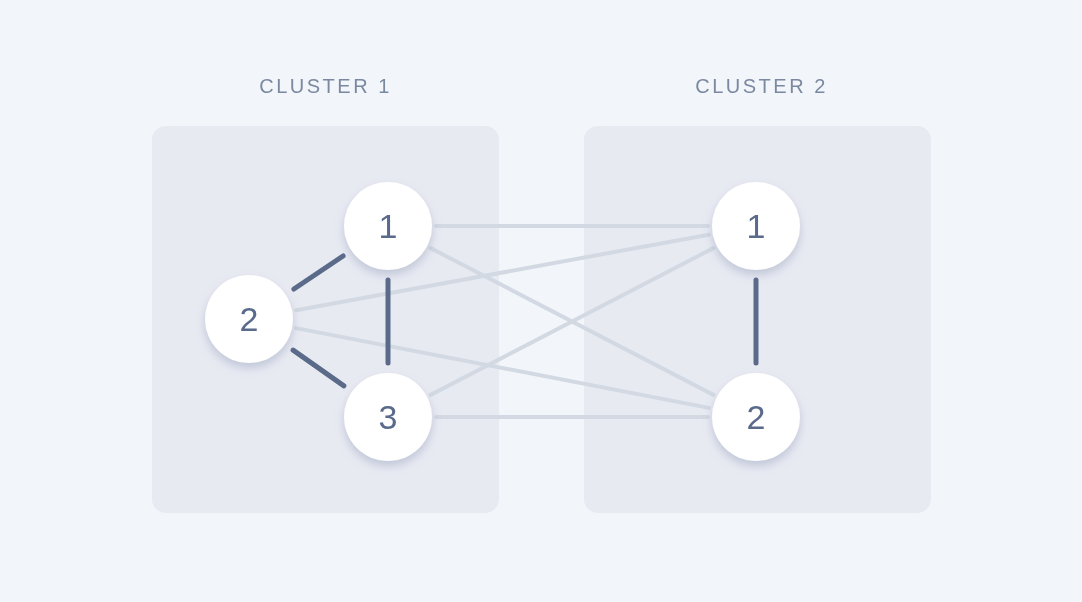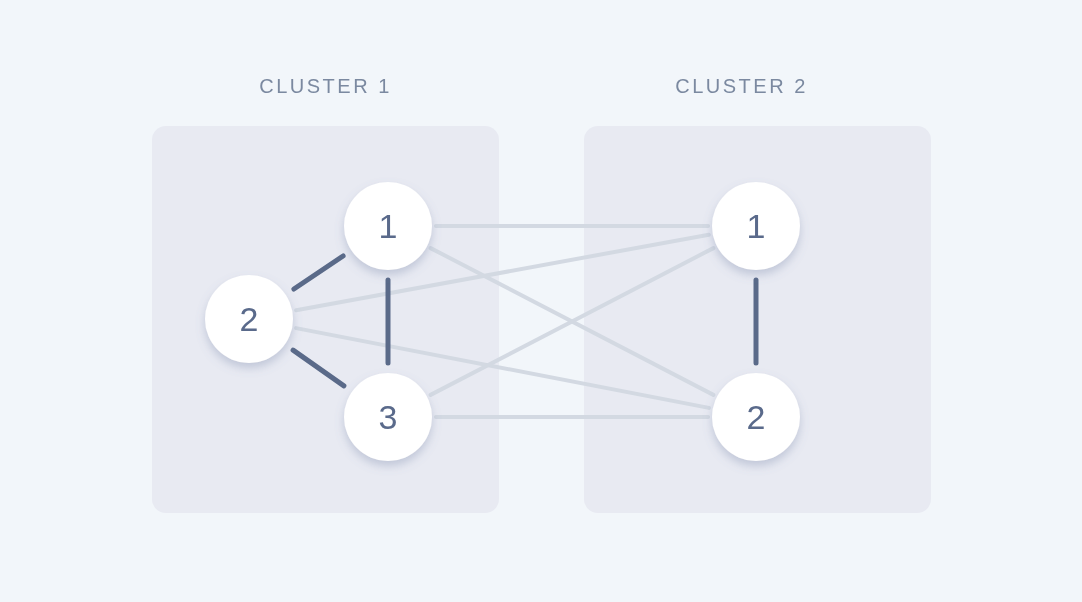--- a/index.html
+++ b/index.html
@@ -63,21 +63,21 @@
     user-select: none;
   }
 </style>
 </head>
 <body>
 
 <div class="stage">
 
   <div class="cluster-title" id="title-1" style="left: 152px; width: 347px;">CLUSTER 1</div>
 
-  <div class="cluster-title" id="title-2" style="left: 568px; width: 347px;">CLUSTER 2</div>
+  <div class="cluster-title" id="title-2" style="left: 588px; width: 347px;">CLUSTER 2</div>
 
   <div class="cluster-panel" id="panel-1" style="left: 152px; top: 126px; width: 347px; height: 387px;"></div>
 
   <div class="cluster-panel" id="panel-2" style="left: 584px; top: 126px; width: 347px; height: 387px;"></div>
 
   <svg class="graph" id="graph" viewBox="0 0 1082 602">
     <defs>
       <filter id="nodeShadow" x="-50%" y="-50%" width="200%" height="200%">
         <feDropShadow dx="0" dy="5" stdDeviation="5" flood-color="#6b7ba0" flood-opacity="0.32"></feDropShadow>
       </filter>

